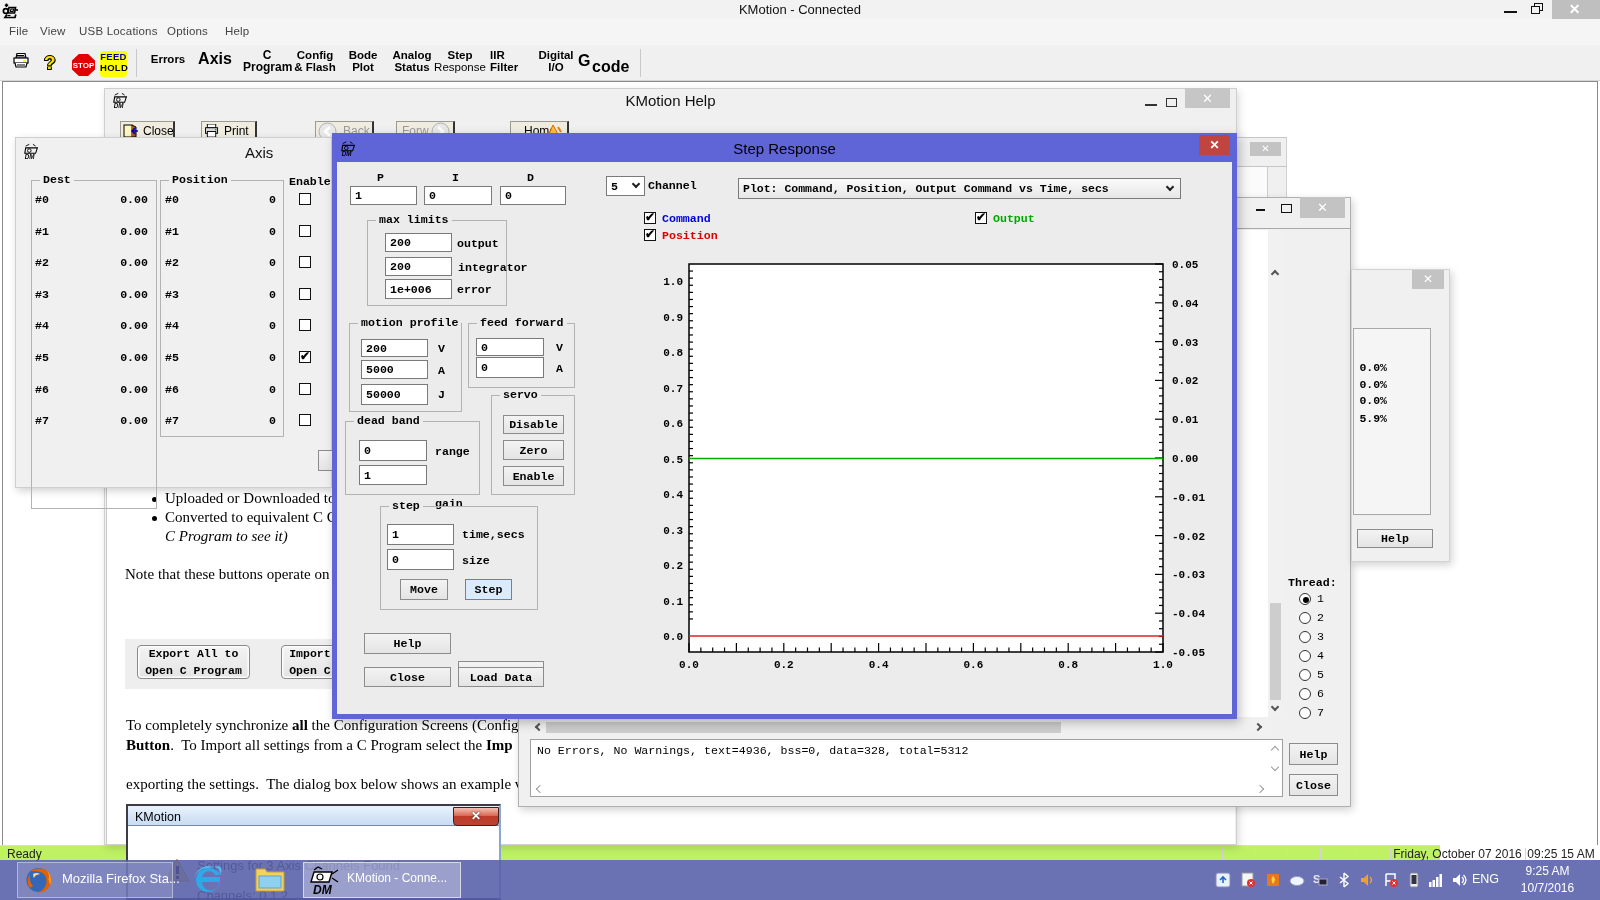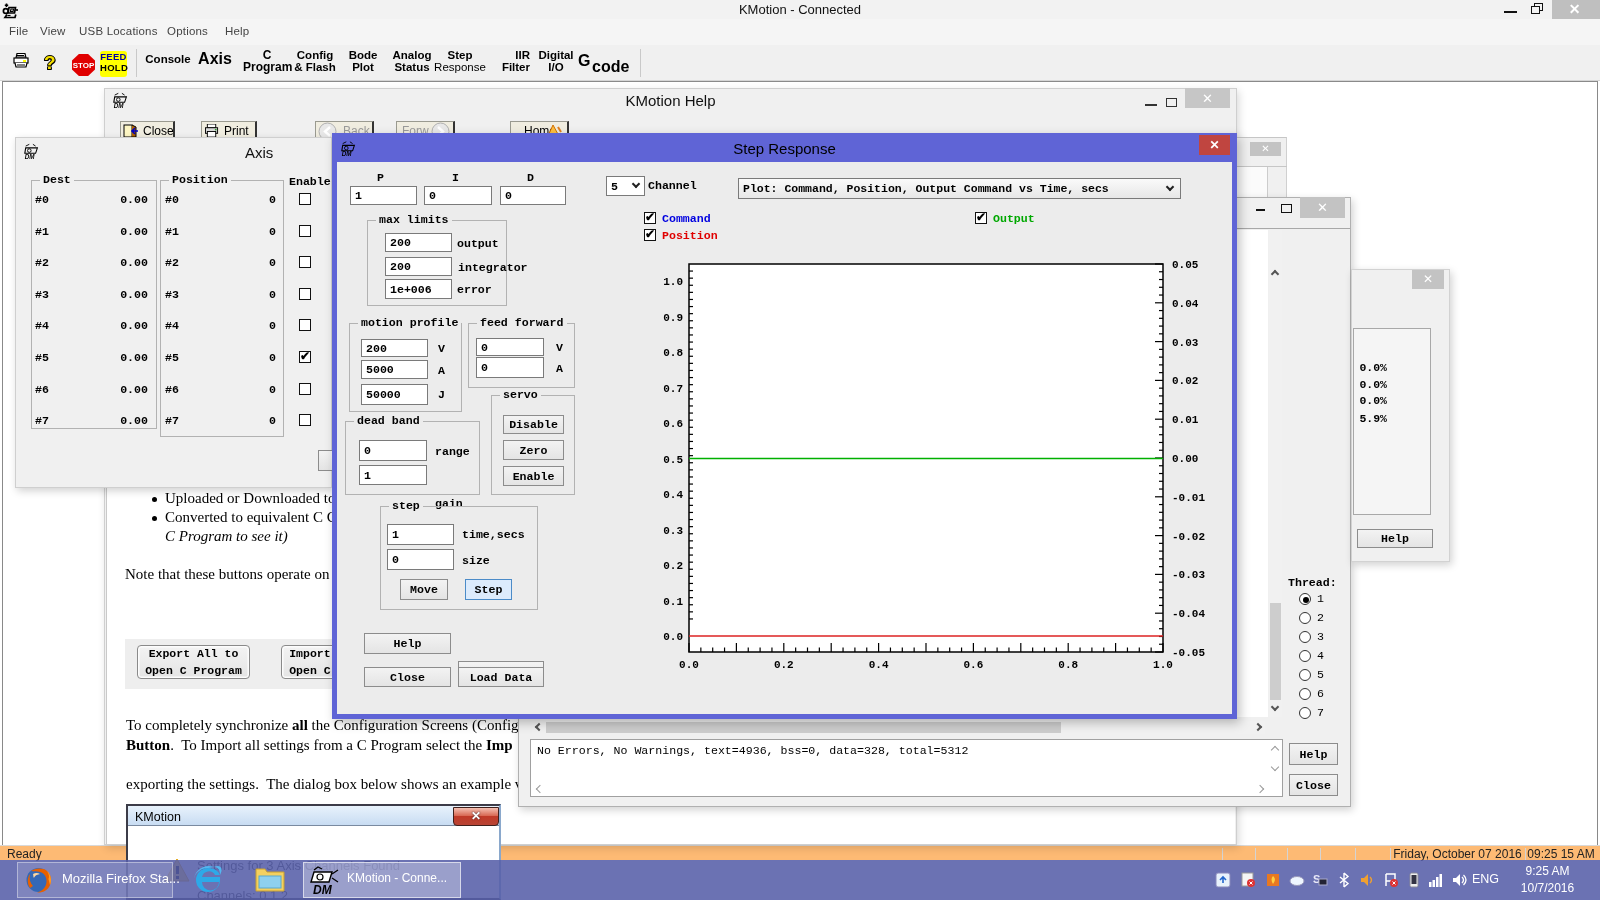--- a/index.html
+++ b/index.html
@@ -68,36 +68,36 @@
   <path d="M5 13 L13 13" stroke="#000"></path>
 </svg>
 
 <div class="abs" style="left:44px;top:52px;font-size:19px;font-weight:bold;color:#f6e000;text-shadow:-1px 0 #000,1px 0 #000,0 -1px #000,0 1px #000,1px 1px #000,-1px 1px #000;">?</div>
 
 <div class="abs" style="left:72px;top:54px;width:23px;height:22px;background:#e00000;clip-path:polygon(30% 0,70% 0,100% 30%,100% 70%,70% 100%,30% 100%,0 70%,0 30%);display:flex;align-items:center;justify-content:center;color:#fff;font-size:8px;font-weight:bold;font-family:'Liberation Sans';">STOP</div>
 
 <div class="abs" style="left:100px;top:51px;width:27px;height:26px;background:#ffff00;border-radius:3px;text-align:center;font-size:9.5px;font-weight:bold;line-height:11px;letter-spacing:0.3px;font-family:'Liberation Sans';"><span style="color:#0000a0;">FEED</span><br><span style="color:#000;">HOLD</span></div>
 <div class="vline" style="left:136px;top:49px;height:28px;background:#c9c9c9;"></div>
 
-<div class="abs" style="left:145px;top:53px;width:46px;text-align:center;font-weight:bold;font-size:11.5px;">Console</div>
+<div class="abs" style="left:145px;top:53px;width:46px;text-align:center;font-weight:bold;font-size:11.5px;">Errors</div>
 <div class="abs" style="left:197px;top:50px;width:36px;text-align:center;font-weight:bold;font-size:16px;">Axis</div>
 <div class="abs" style="left:243px;top:50px;width:48px;text-align:center;font-weight:bold;font-size:12px;line-height:11.5px;">C<br>Program</div>
 <div class="abs" style="left:291px;top:50px;width:48px;text-align:center;font-weight:bold;font-size:11.5px;line-height:11.5px;">Config<br>&amp; Flash</div>
 <div class="abs" style="left:341px;top:50px;width:44px;text-align:center;font-weight:bold;font-size:11.5px;line-height:11.5px;">Bode<br>Plot</div>
 <div class="abs" style="left:390px;top:50px;width:44px;text-align:center;font-weight:bold;font-size:11.5px;line-height:11.5px;">Analog<br>Status</div>
 <div class="abs" style="left:434px;top:50px;width:52px;text-align:center;font-size:11.5px;line-height:11.5px;"><b>Step</b><br>Response</div>
-<div class="abs" style="left:490px;top:50px;width:40px;text-align:right;font-weight:bold;font-size:11.5px;line-height:11.5px;">IIR<br>Filter</div>
+<div class="abs" style="left:490px;top:50px;width:40px;text-align:left;font-weight:bold;font-size:11.5px;line-height:11.5px;">IIR<br>Filter</div>
 <div class="abs" style="left:534px;top:50px;width:44px;text-align:center;font-weight:bold;font-size:11.5px;line-height:11.5px;">Digital<br>I/O</div>
 <div class="abs" style="left:578px;top:52px;font-weight:bold;font-size:16px;">G</div>
 <div class="abs" style="left:592px;top:58px;font-weight:bold;font-size:16px;">code</div>
 <div class="vline" style="left:640px;top:49px;height:28px;background:#c9c9c9;"></div>
 
 <div class="abs" style="left:2px;top:81px;width:1596px;height:764px;background:#fff;border-left:1px solid #898989;border-right:1px solid #898989;border-top:1px solid #8a8a8a;"></div>
 
-<div class="abs" style="left:0;top:845px;width:1600px;height:15px;background:#fdba74;border-top:1px solid #d9d9d9;font-size:12px;color:#222;padding-left:28px;">
+<div class="abs" style="left:0;top:845px;width:1440px;height:15px;background:#bef264;border-top:1px solid #d9d9d9;font-size:12px;color:#222;padding-left:28px;">
   <span class="abs" style="left:7px;top:1px;">Ready</span>
   <span class="vline" style="left:1222px;top:2px;height:12px;"></span>
   <span class="vline" style="left:1255px;top:2px;height:12px;"></span>
   <span class="vline" style="left:1287px;top:2px;height:12px;"></span>
   <span class="vline" style="left:1320px;top:2px;height:12px;"></span>
   <span class="vline" style="left:1355px;top:2px;height:12px;"></span>
   <span class="vline" style="left:1390px;top:2px;height:12px;"></span>
   <span class="abs" style="left:1390px;top:1px;width:135px;text-align:center;">Friday, October 07 2016</span>
   <span class="vline" style="left:1525px;top:2px;height:12px;"></span>
   <span class="abs" style="left:1525px;top:1px;width:72px;text-align:center;">09:25 15 AM</span>
@@ -236,21 +236,21 @@
 <div class="btn" style="left:1357px;top:529px;width:76px;height:19px;">Help</div>
 
 <div class="abs" style="left:15px;top:137px;width:317px;height:351px;background:#f0f0f0;border:1px solid #cfcfcf;box-shadow:2px 3px 8px rgba(0,0,0,0.18);"></div>
 <div class="abs" style="left:245px;top:144px;font-size:15px;color:#111;">Axis</div>
 <svg class="abs" style="left:23px;top:143px;" width="18" height="17" viewBox="0 0 20 18">
  <path d="M3 5 L16 5 L14 11 L2 11 Z" fill="none" stroke="#000" stroke-width="1.2"></path>
  <circle cx="7" cy="8" r="2" fill="none" stroke="#000"></circle>
  <path d="M3 3 L7 1 M14 3 L11 1" stroke="#000"></path>
  <text x="2" y="17" font-size="7" font-weight="bold" font-style="italic" font-family="Liberation Sans">DM</text>
 </svg>
-<div class="gb" style="left:31px;top:180px;width:126px;height:249px;border-color:#b2b2b2;">
+<div class="gb" style="left:31px;top:180px;width:126px;height:329px;border-color:#b2b2b2;">
     <span style="background:#f0f0f0;">Dest</span>
   </div>
 <div class="gb" style="left:160px;top:180px;width:124px;height:257px;border-color:#b2b2b2;">
     <span style="background:#f0f0f0;">Position</span>
   </div>
 <div class="abs m" style="left:289px;top:175px;">Enable</div>
 <div id="axisrows">
     <div class="abs m" style="left:35px;top:193px;">#0</div>
     <div class="abs m" style="left:100px;top:193px;width:48px;text-align:right;">0.00</div>
     <div class="abs m" style="left:165px;top:193px;">#0</div>

